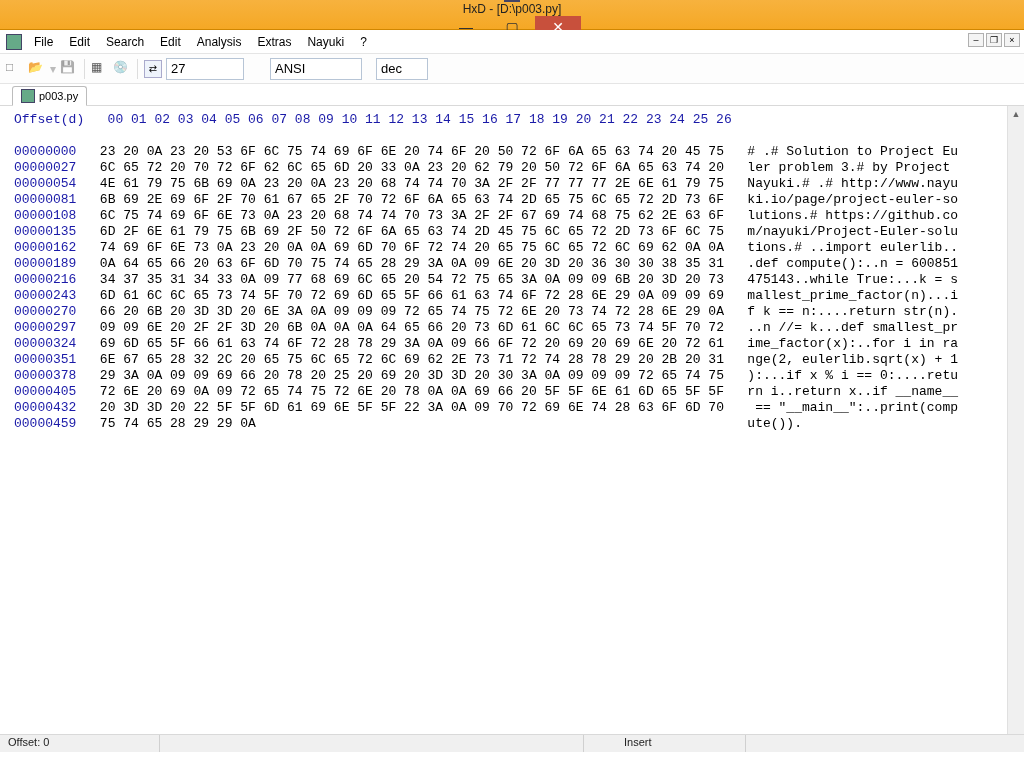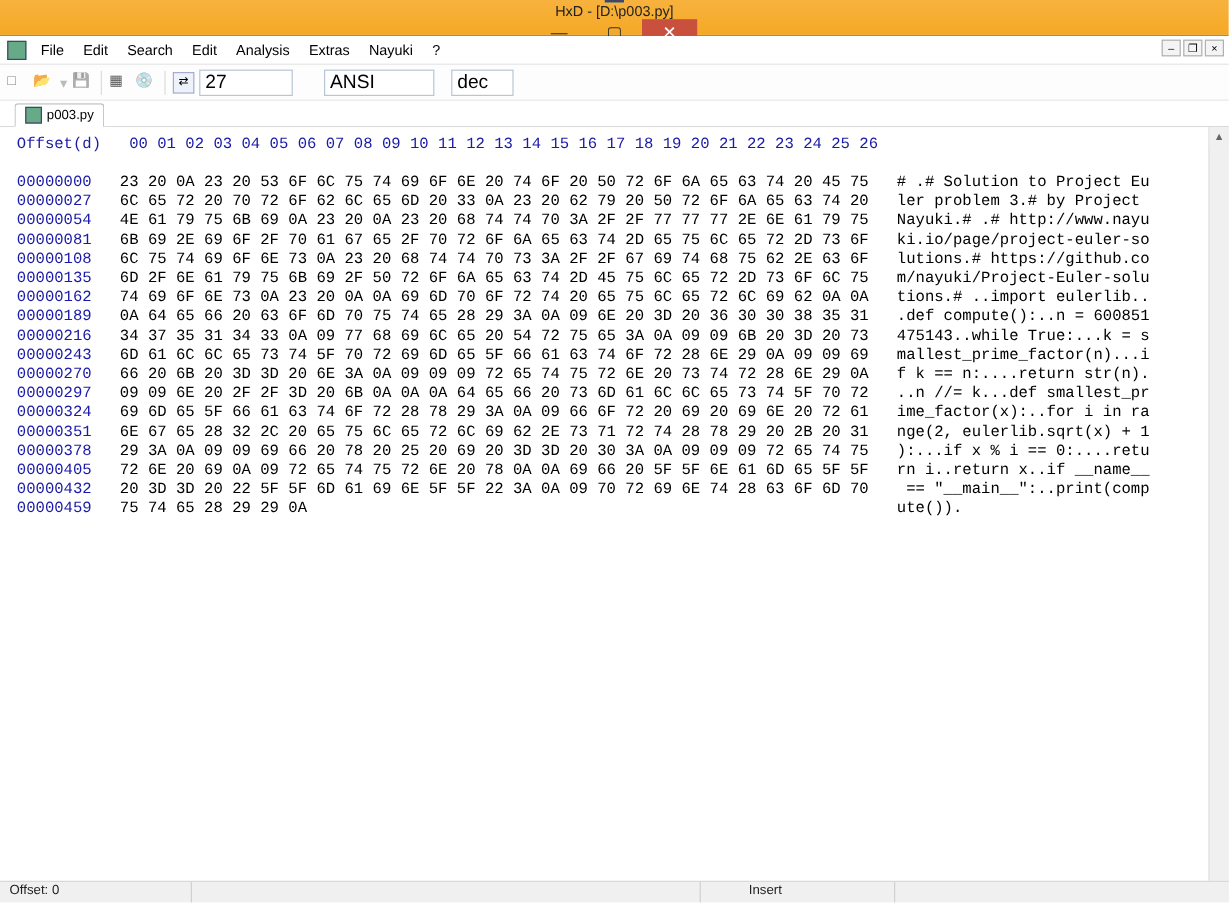--- a/index.html
+++ b/index.html
@@ -14,21 +14,21 @@
 
   .menubar { height: 24px; background:#fff; border-bottom:1px solid #e5e5e5; display:flex; align-items:center; padding:0 4px; position:relative; }
   .menubar .app-icon2 { width:16px;height:16px; margin:0 4px 0 2px; background:#6a8; border:1px solid #446; }
   .menubar .menu-item { padding: 2px 8px; cursor:default; }
   .mdi-btns { position:absolute; right:4px; top:3px; display:flex; gap:2px; }
   .mdi-btn { width:16px; height:14px; border:1px solid #b0b0b0; background:#f4f4f4; font-size:9px; line-height:12px; text-align:center; }
 
   .toolbar { height: 30px; background:#fdfdfd; border-bottom:1px solid #e5e5e5; display:flex; align-items:center; padding:0 6px; gap:4px; }
   .tb-icon { width:18px; height:18px; display:inline-block; }
   .tb-sep { width:1px; height:20px; background:#ddd; margin:0 2px; }
-  .tb-select { height:22px; border:1px solid #b7c5d6; background:#fff; font-size:16px; }
+  .tb-select { height:22px; border:1px solid #b7c5d6; background:#fff; font-size:13px; }
   .tb-num { width:78px; padding:1px 4px; }
   .tb-enc { width:92px; padding:1px 4px; }
   .tb-base { width:52px; padding:1px 4px; }
   .arrows { width:18px; height:18px; border:1px solid #aac; background:#eef3fb; font-size:10px; text-align:center; line-height:16px; }
 
   .tabstrip { height: 22px; background:#fff; border-bottom:1px solid #d9d9d9; display:flex; align-items:flex-end; padding-left:12px; }
   .tab { height:20px; border:1px solid #bcbcbc; border-bottom:1px solid #fff; border-radius:3px 3px 0 0; background:#fff; display:flex; align-items:center; padding:0 8px; gap:4px; font-size:11px; position:relative; top:1px; }
   .tab .tab-icon { width:14px;height:14px;background:#6a8;border:1px solid #446; }
 
   .editor { position:absolute; top:106px; bottom:18px; left:0; right:0; background:#fff; overflow:auto; }

